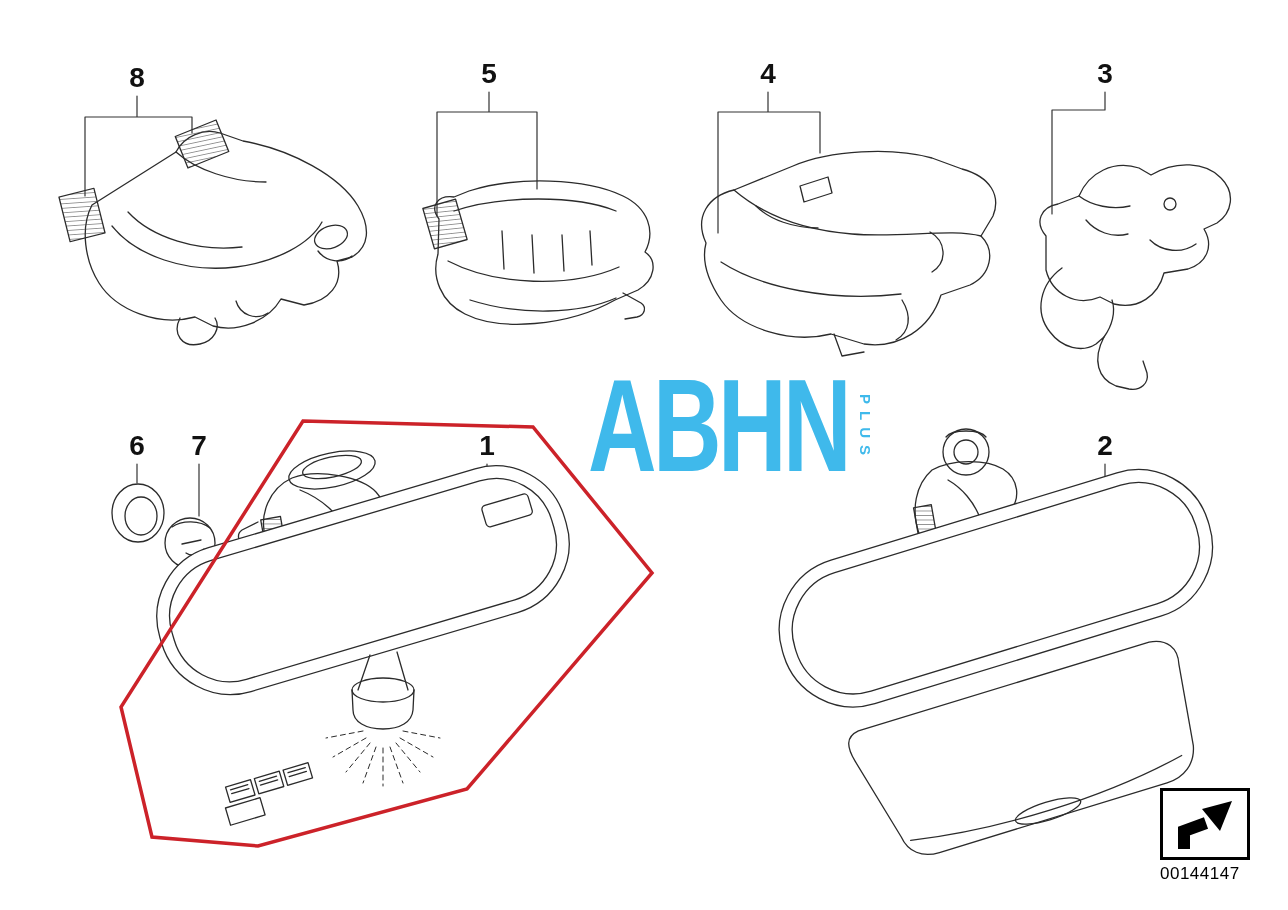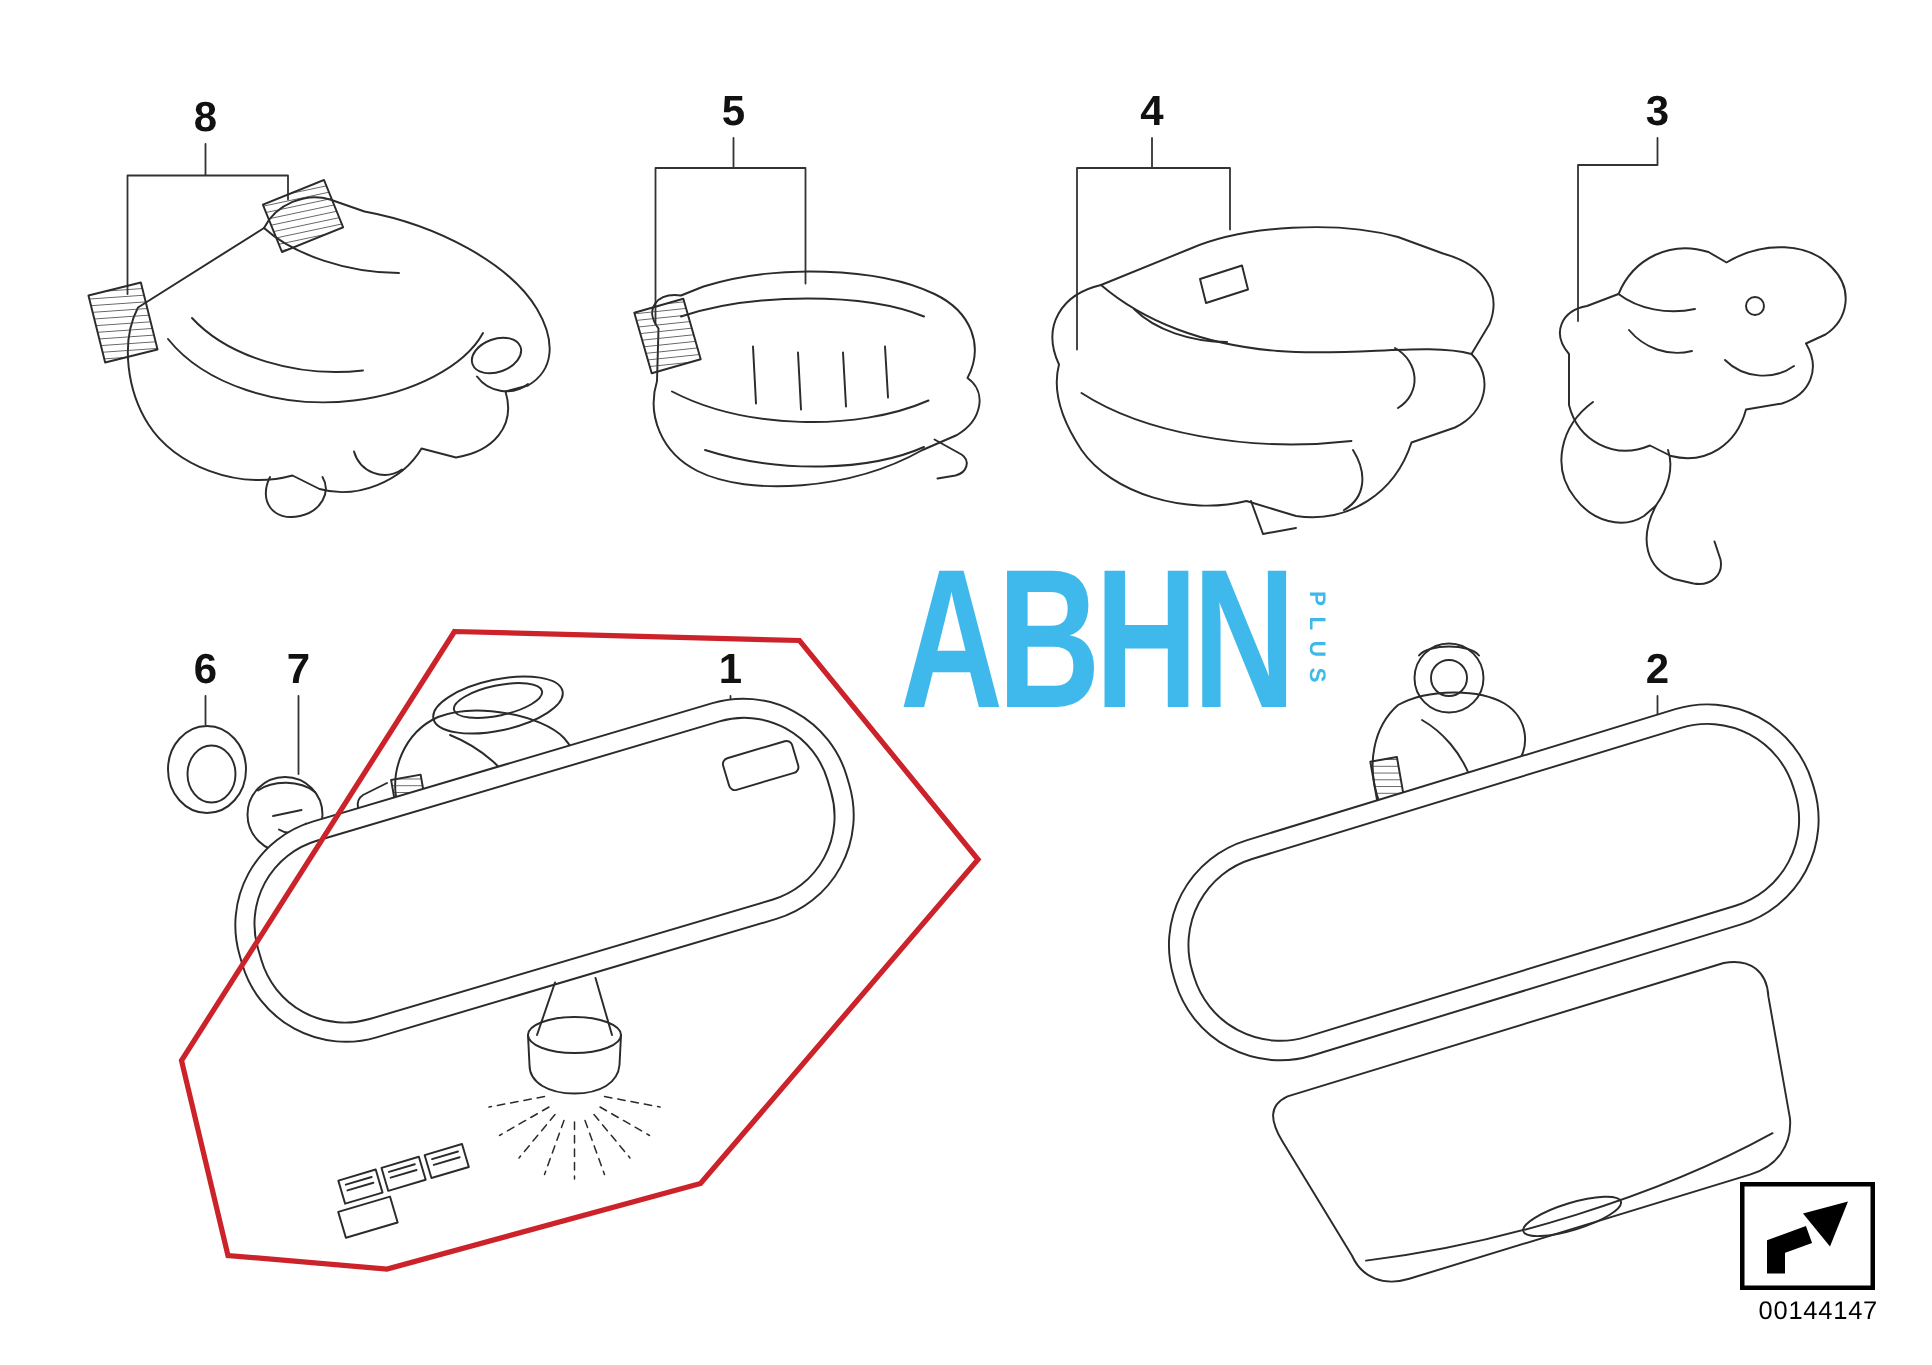--- a/index.html
+++ b/index.html
@@ -22,21 +22,21 @@
     font-size: 28px;
     font-weight: bold;
     color: #111111;
     font-family: "Liberation Sans", sans-serif;
     line-height: 1;
     user-select: none;
   }
 
   .watermark {
     position: absolute;
-    left: 600px;
+    left: 588px;
     top: 372px;
     display: flex;
     align-items: flex-start;
     opacity: 0.95;
     pointer-events: none;
   }
   .wm-main {
     font-size: 132px;
     font-weight: bold;
     line-height: 0.82;
@@ -55,21 +55,21 @@
     margin-top: 22px;
     margin-left: -92px;
     font-family: "Liberation Sans", sans-serif;
   }
 
   .footer-id {
     position: absolute;
     left: 1160px;
     top: 788px;
     width: 92px;
-    text-align: right;
+    text-align: left;
   }
   .id-box {
     width: 90px;
     height: 72px;
     border: 3px solid #000000;
     background: #ffffff;
     display: flex;
     align-items: center;
     justify-content: center;
   }

